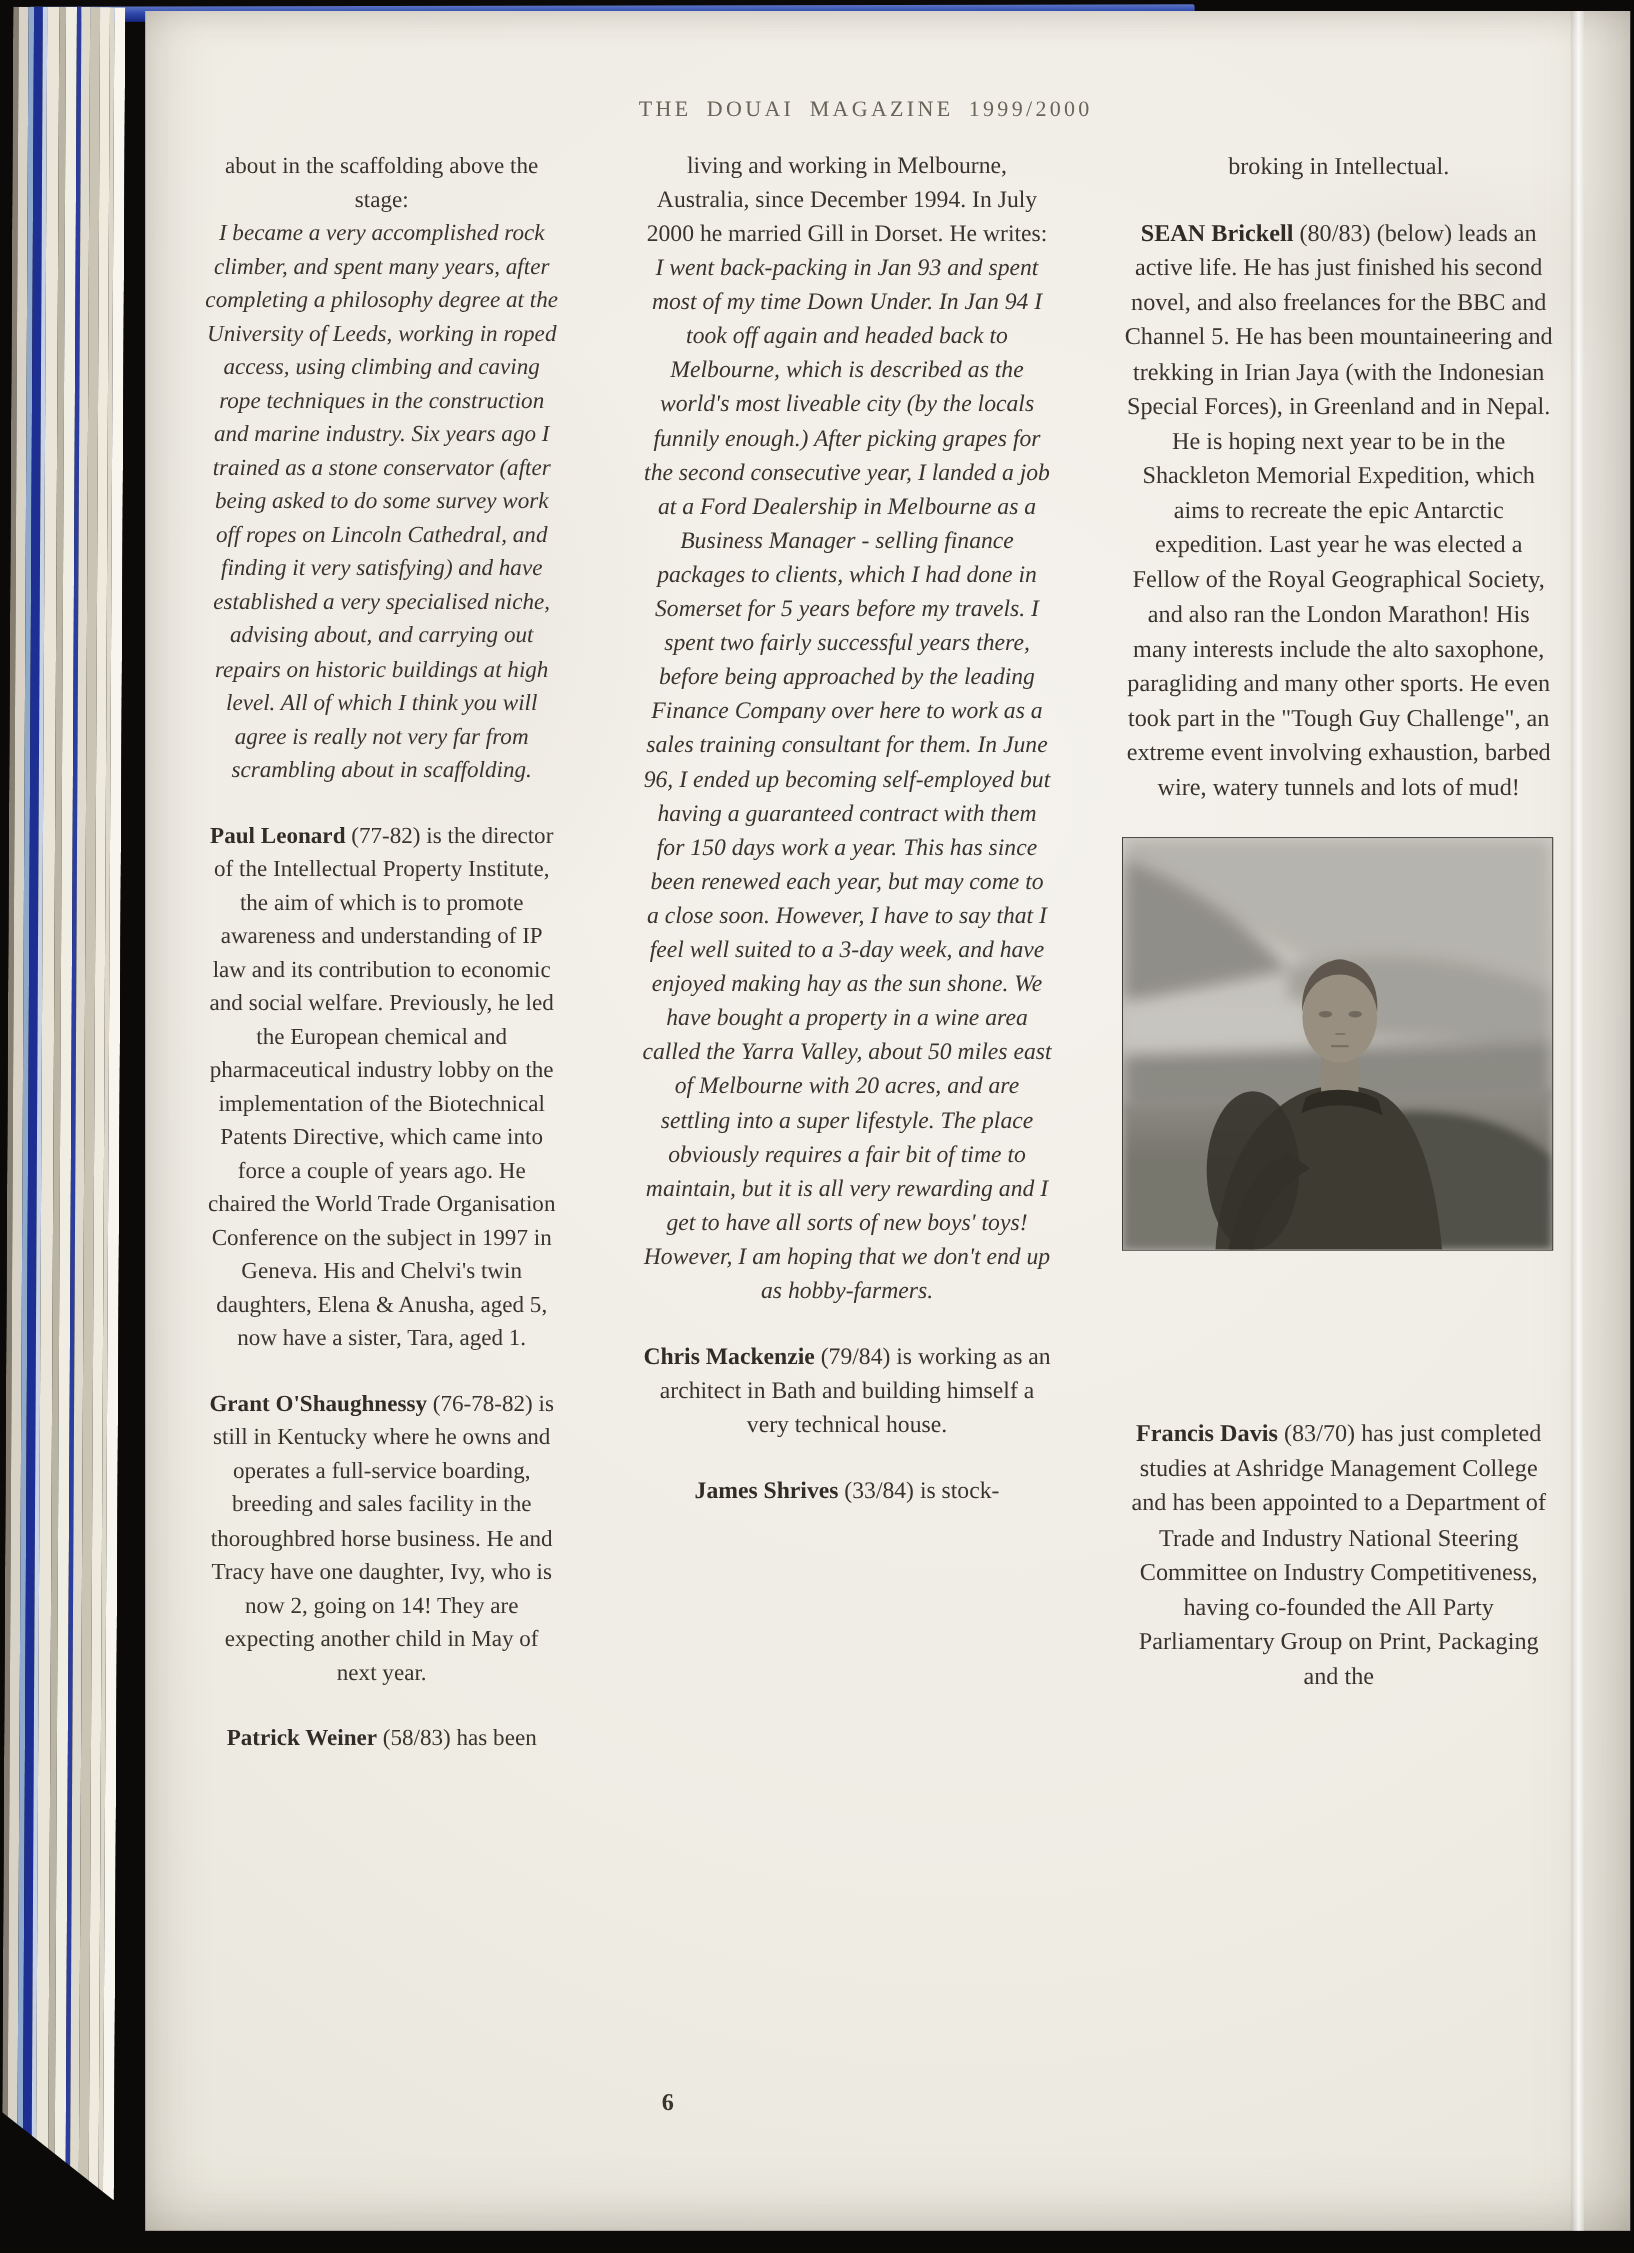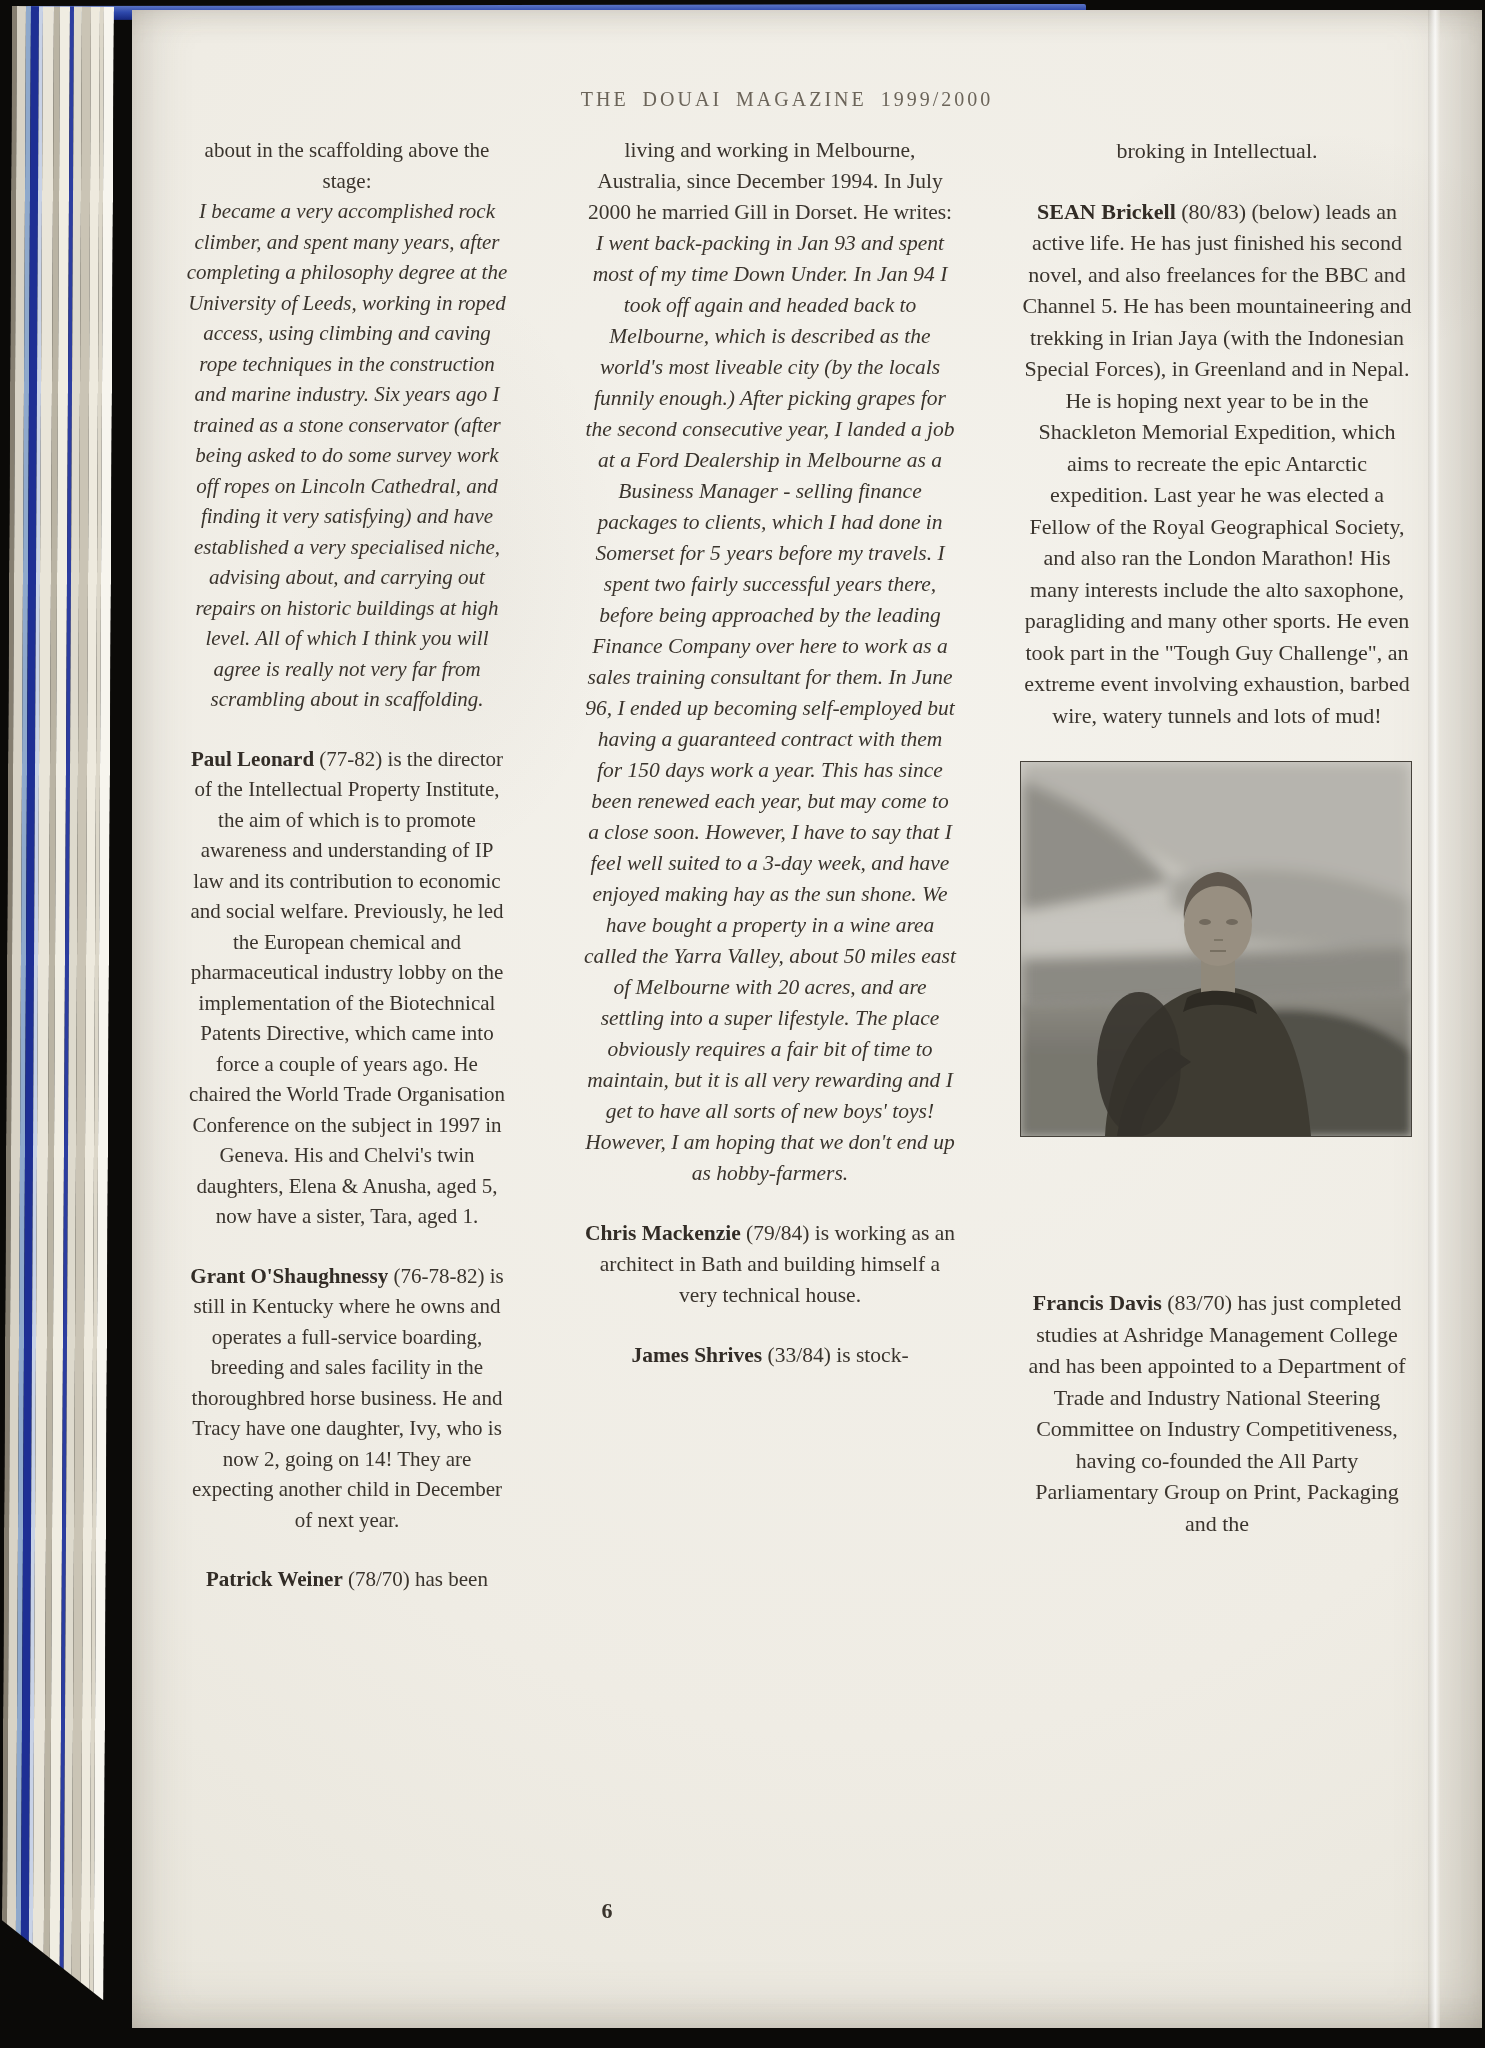--- a/index.html
+++ b/index.html
@@ -88,22 +88,22 @@
   </div>
 
   <div class="page">
 
     <div class="running-head">THE DOUAI MAGAZINE 1999/2000</div>
 
     <div class="col col1">
       <p class="lead-in">about in the scaffolding above the stage:</p>
       <p class="quote">I became a very accomplished rock climber, and spent many years, after completing a philosophy degree at the University of Leeds, working in roped access, using climbing and caving rope techniques in the construction and marine industry. Six years ago I trained as a stone conservator (after being asked to do some survey work off ropes on Lincoln Cathedral, and finding it very satisfying) and have established a very specialised niche, advising about, and carrying out repairs on historic buildings at high level. All of which I think you will agree is really not very far from scrambling about in scaffolding.</p>
       <p><span class="nm">Paul Leonard</span><span> (77-82) is the director of the Intellectual Property Institute, the aim of which is to promote awareness and understanding of IP law and its contribution to economic and social welfare. Previously, he led the European chemical and pharmaceutical industry lobby on the implementation of the Biotechnical Patents Directive, which came into force a couple of years ago. He chaired the World Trade Organisation Conference on the subject in 1997 in Geneva. His and Chelvi's twin daughters, Elena &amp; Anusha, aged 5, now have a sister, Tara, aged 1.</span></p>
-      <p><span class="nm">Grant O'Shaughnessy</span><span> (76-78-82) is still in Kentucky where he owns and operates a full-service boarding, breeding and sales facility in the thoroughbred horse business. He and Tracy have one daughter, Ivy, who is now 2, going on 14! They are expecting another child in December of next year.</span></p>
-      <p><span class="nm">Patrick Weiner</span><span> (78/70) has been</span></p>
+      <p><span class="nm">Grant O'Shaughnessy</span><span> (76-78-82) is still in Kentucky where he owns and operates a full-service boarding, breeding and sales facility in the thoroughbred horse business. He and Tracy have one daughter, Ivy, who is now 2, going on 14! They are expecting another child in May of next year.</span></p>
+      <p><span class="nm">Patrick Weiner</span><span> (58/83) has been</span></p>
     </div>
 
     <div class="col col2">
       <p class="lead-in">living and working in Melbourne, Australia, since December 1994. In July 2000 he married Gill in Dorset. He writes:</p>
       <p class="quote">I went back-packing in Jan 93 and spent most of my time Down Under. In Jan 94 I took off again and headed back to Melbourne, which is described as the world's most liveable city (by the locals funnily enough.) After picking grapes for the second consecutive year, I landed a job at a Ford Dealership in Melbourne as a Business Manager - selling finance packages to clients, which I had done in Somerset for 5 years before my travels. I spent two fairly successful years there, before being approached by the leading Finance Company over here to work as a sales training consultant for them. In June 96, I ended up becoming self-employed but having a guaranteed contract with them for 150 days work a year. This has since been renewed each year, but may come to a close soon. However, I have to say that I feel well suited to a 3-day week, and have enjoyed making hay as the sun shone. We have bought a property in a wine area called the Yarra Valley, about 50 miles east of Melbourne with 20 acres, and are settling into a super lifestyle. The place obviously requires a fair bit of time to maintain, but it is all very rewarding and I get to have all sorts of new boys' toys! However, I am hoping that we don't end up as hobby-farmers.</p>
       <p><span class="nm">Chris Mackenzie</span><span> (79/84) is working as an architect in Bath and building himself a very technical house.</span></p>
       <p><span class="nm">James Shrives</span><span> (33/84) is stock-</span></p>
     </div>
 
     <div class="col col3">

